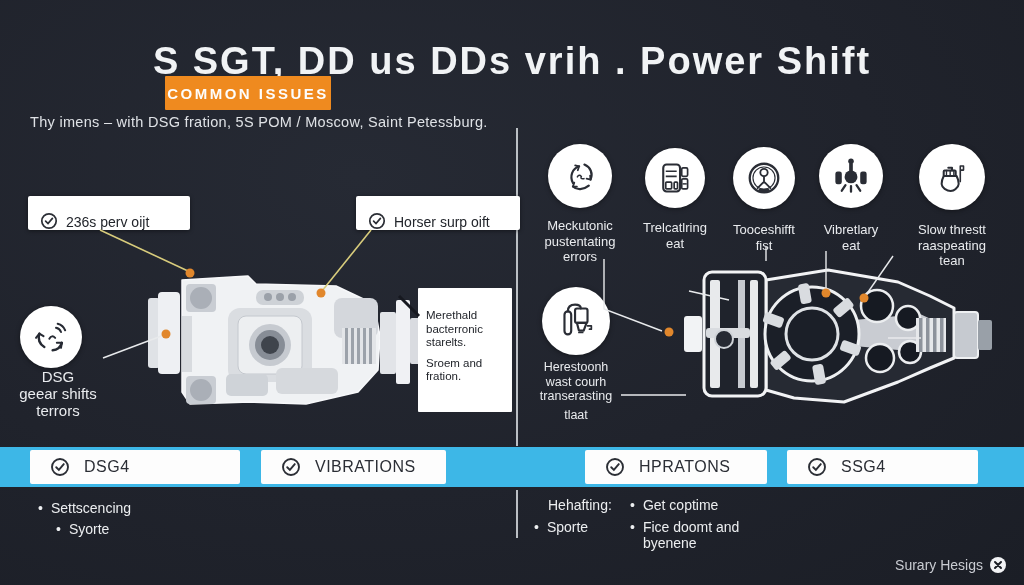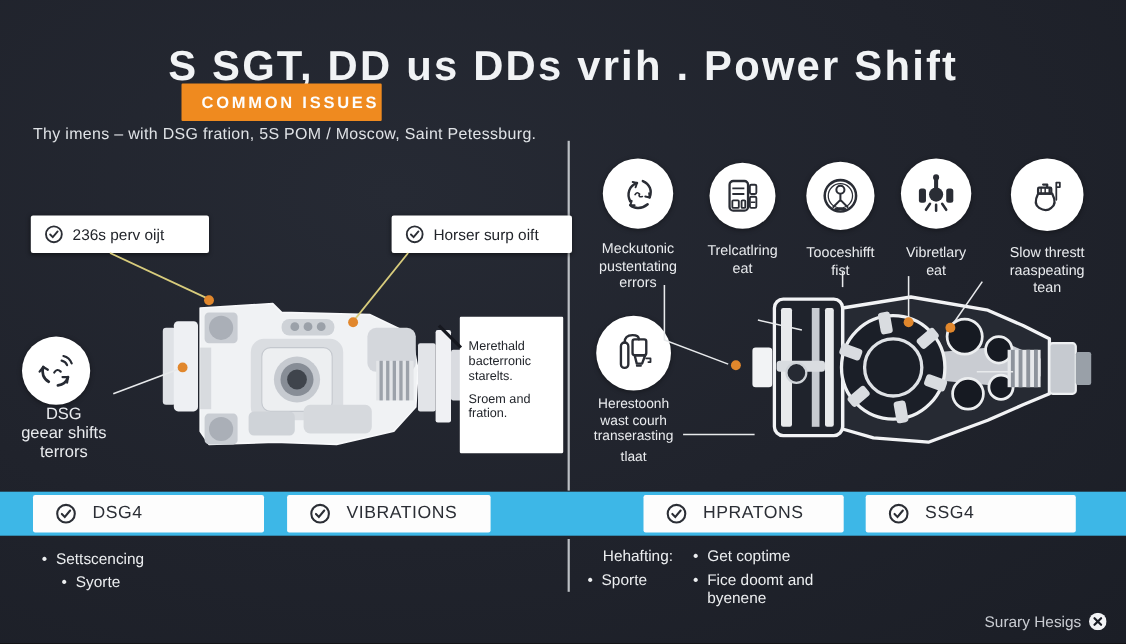--- a/index.html
+++ b/index.html
@@ -8,28 +8,28 @@
     background:radial-gradient(ellipse at 35% 30%, #262a34 0%, #20232c 55%, #1b1e26 100%);
     font-family:"Liberation Sans", sans-serif;color:#eceef0;
   }
   .abs{position:absolute;}
   .title{
     top:12px;left:0;width:100%;text-align:center;
     font-size:38px;font-weight:700;letter-spacing:2px;color:#f1f3f5;white-space:nowrap;margin-top:28px;
   }
   .badge{
     height:34px;display:flex;align-items:center;justify-content:center;
-    font-size:15px;font-weight:700;letter-spacing:2.5px;color:#fdfdfd;border-radius:1px;padding-left:16px;
+    font-size:15px;font-weight:700;letter-spacing:2.5px;color:#fdfdfd;border-radius:1px;
   }
   .badge.orange{left:165px;top:76px;width:166px;background:#ef8a1f;}
   .badge.blue{left:676px;top:76px;width:177px;background:#3db7e7;}
   .subtitle{left:30px;top:114px;font-size:14.5px;color:#dfe2e6;letter-spacing:.3px;}
   .divider{width:2px;background:#ccd0d5;opacity:.9;left:516px;}
   .callout{
-    height:34px;background:#ffffff;border-radius:2px;display:flex;align-items:center;gap:8px;
+    height:34px;background:#ffffff;border-radius:2px;display:flex;align-items:flex-end;gap:8px;
     padding:0 12px;font-size:14px;color:#22252b;box-sizing:border-box;
     box-shadow:0 1px 4px rgba(0,0,0,.45);
   }
   .icon-circle{background:#ffffff;border-radius:50%;display:flex;align-items:center;justify-content:center;
     box-shadow:0 1px 5px rgba(0,0,0,.4);}
   .icon-label{text-align:center;font-size:13px;line-height:15.5px;color:#e9ebee;}
   .icon-label span{display:block;}
   .icon-label .gap{margin-top:4px;}
   .note-box{
     left:418px;top:288px;width:94px;min-height:100px;background:#ffffff;border-radius:1px;

